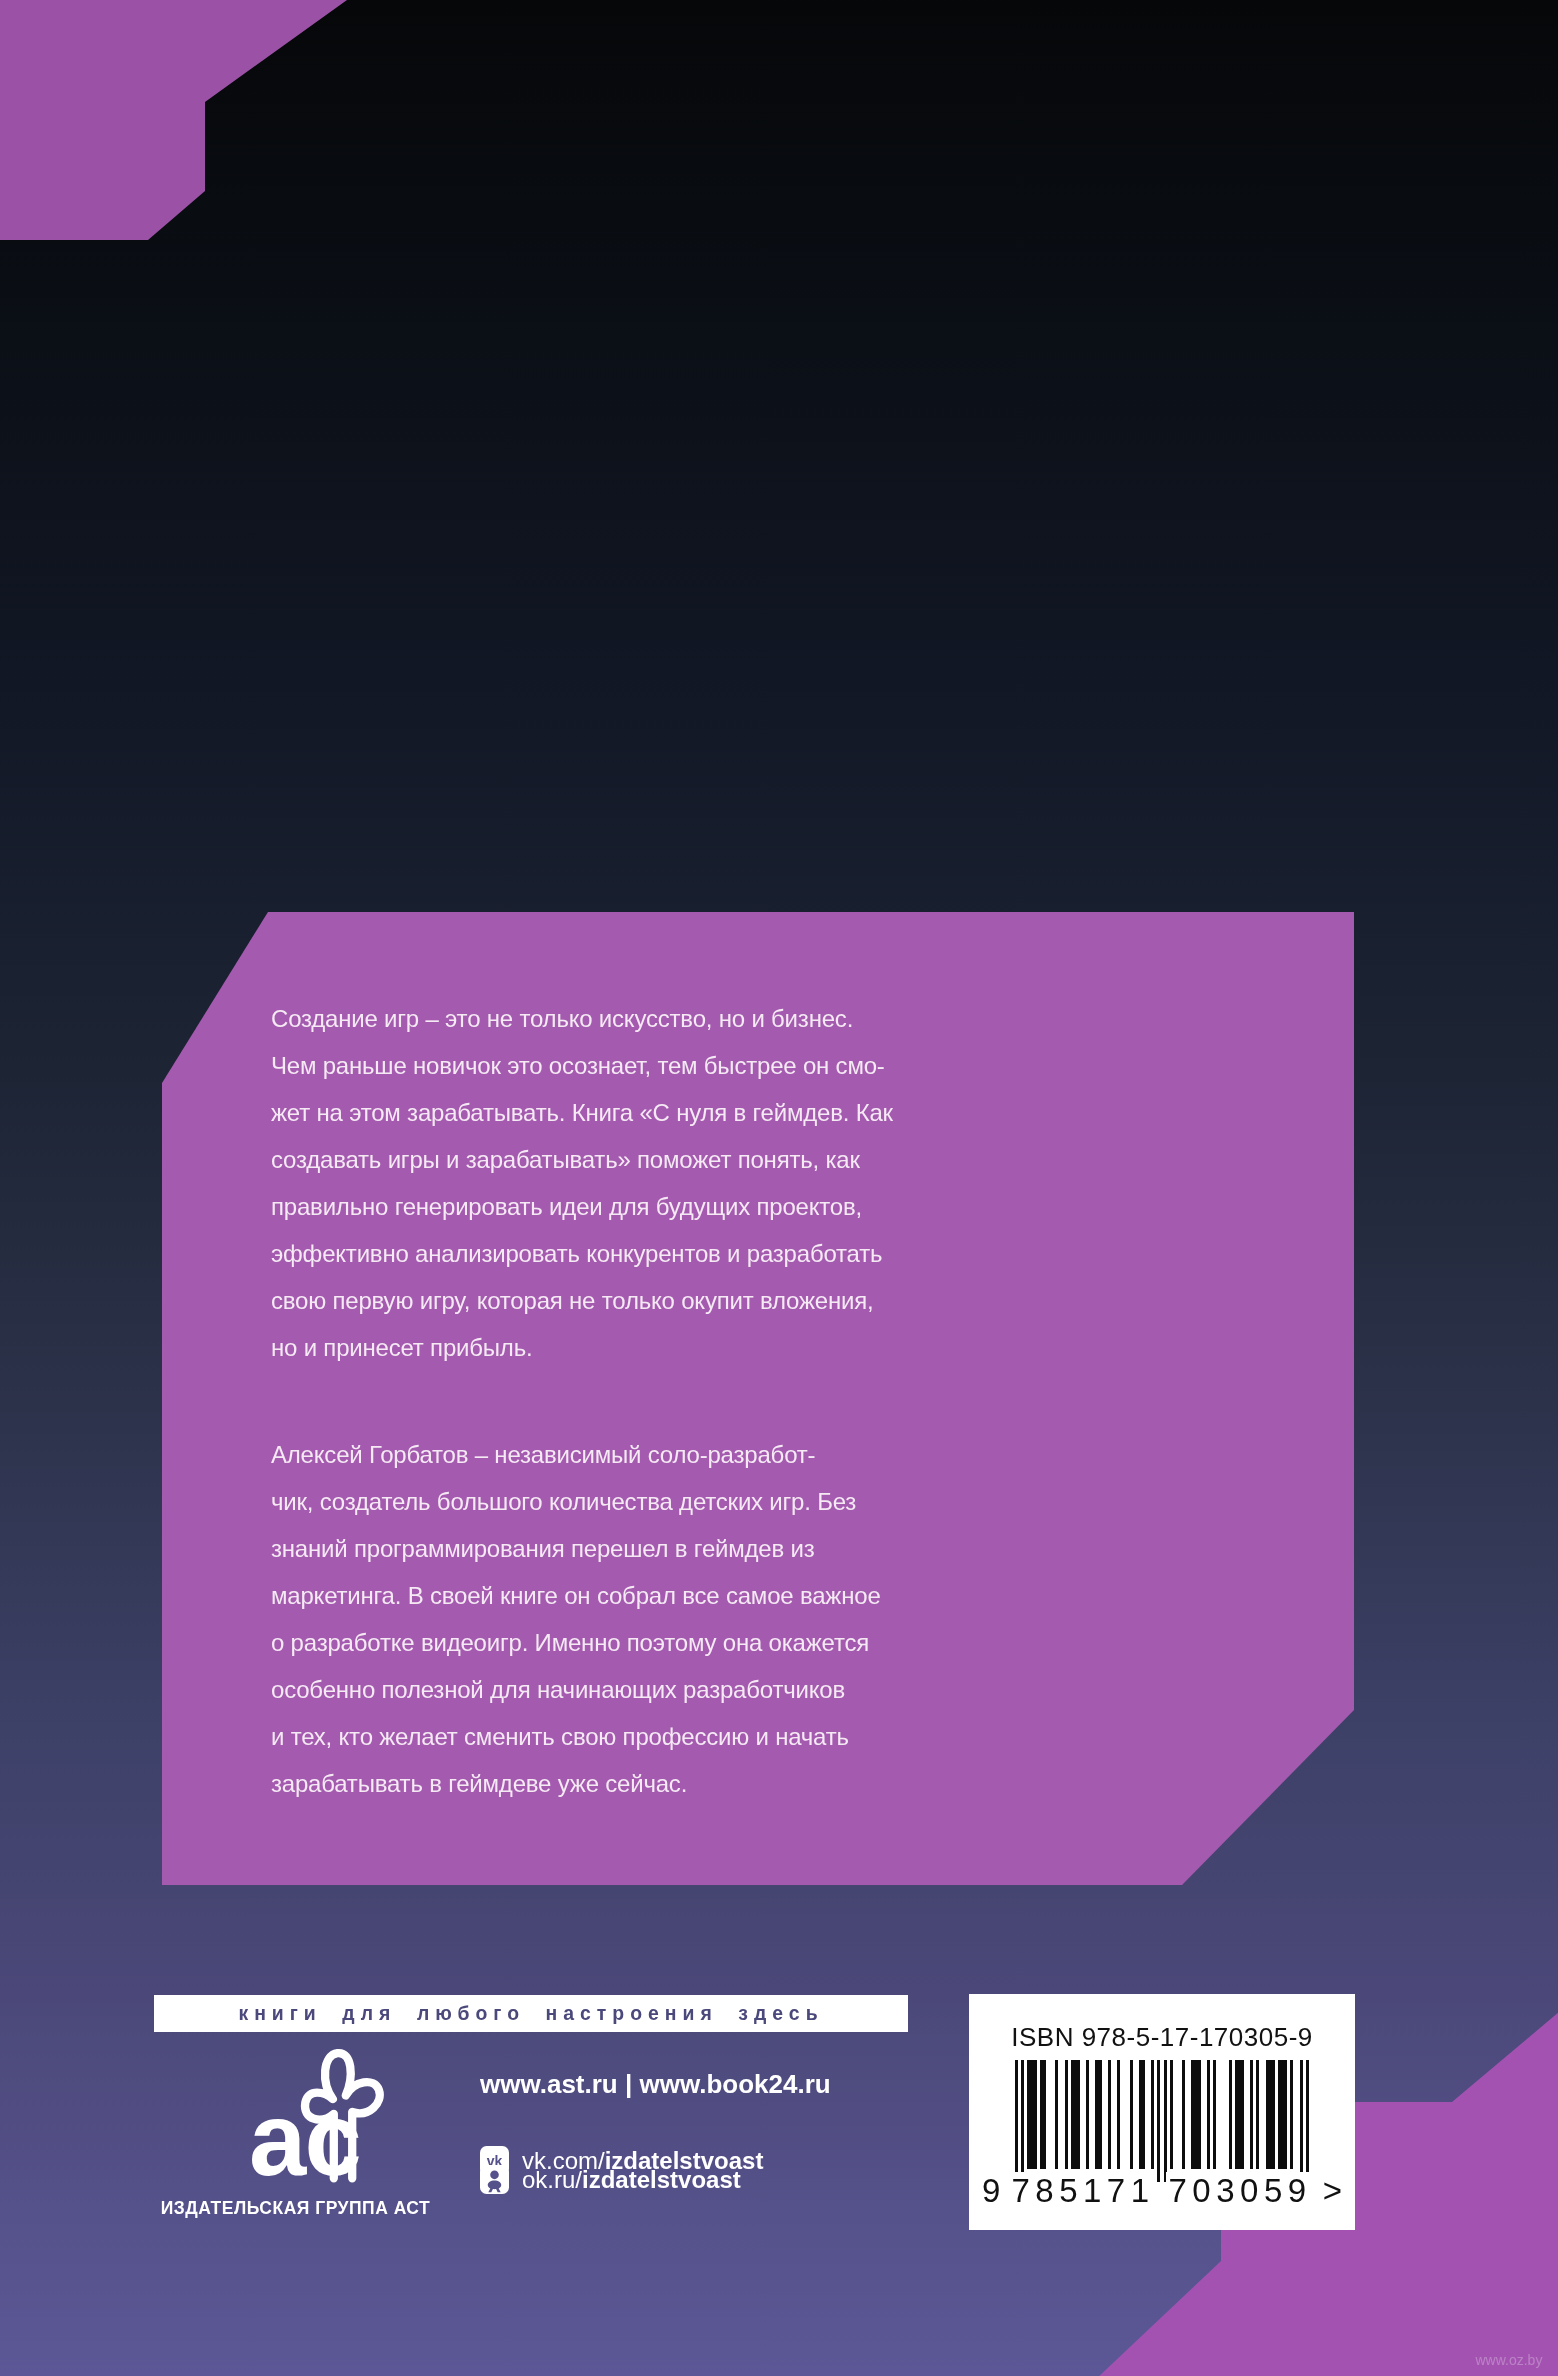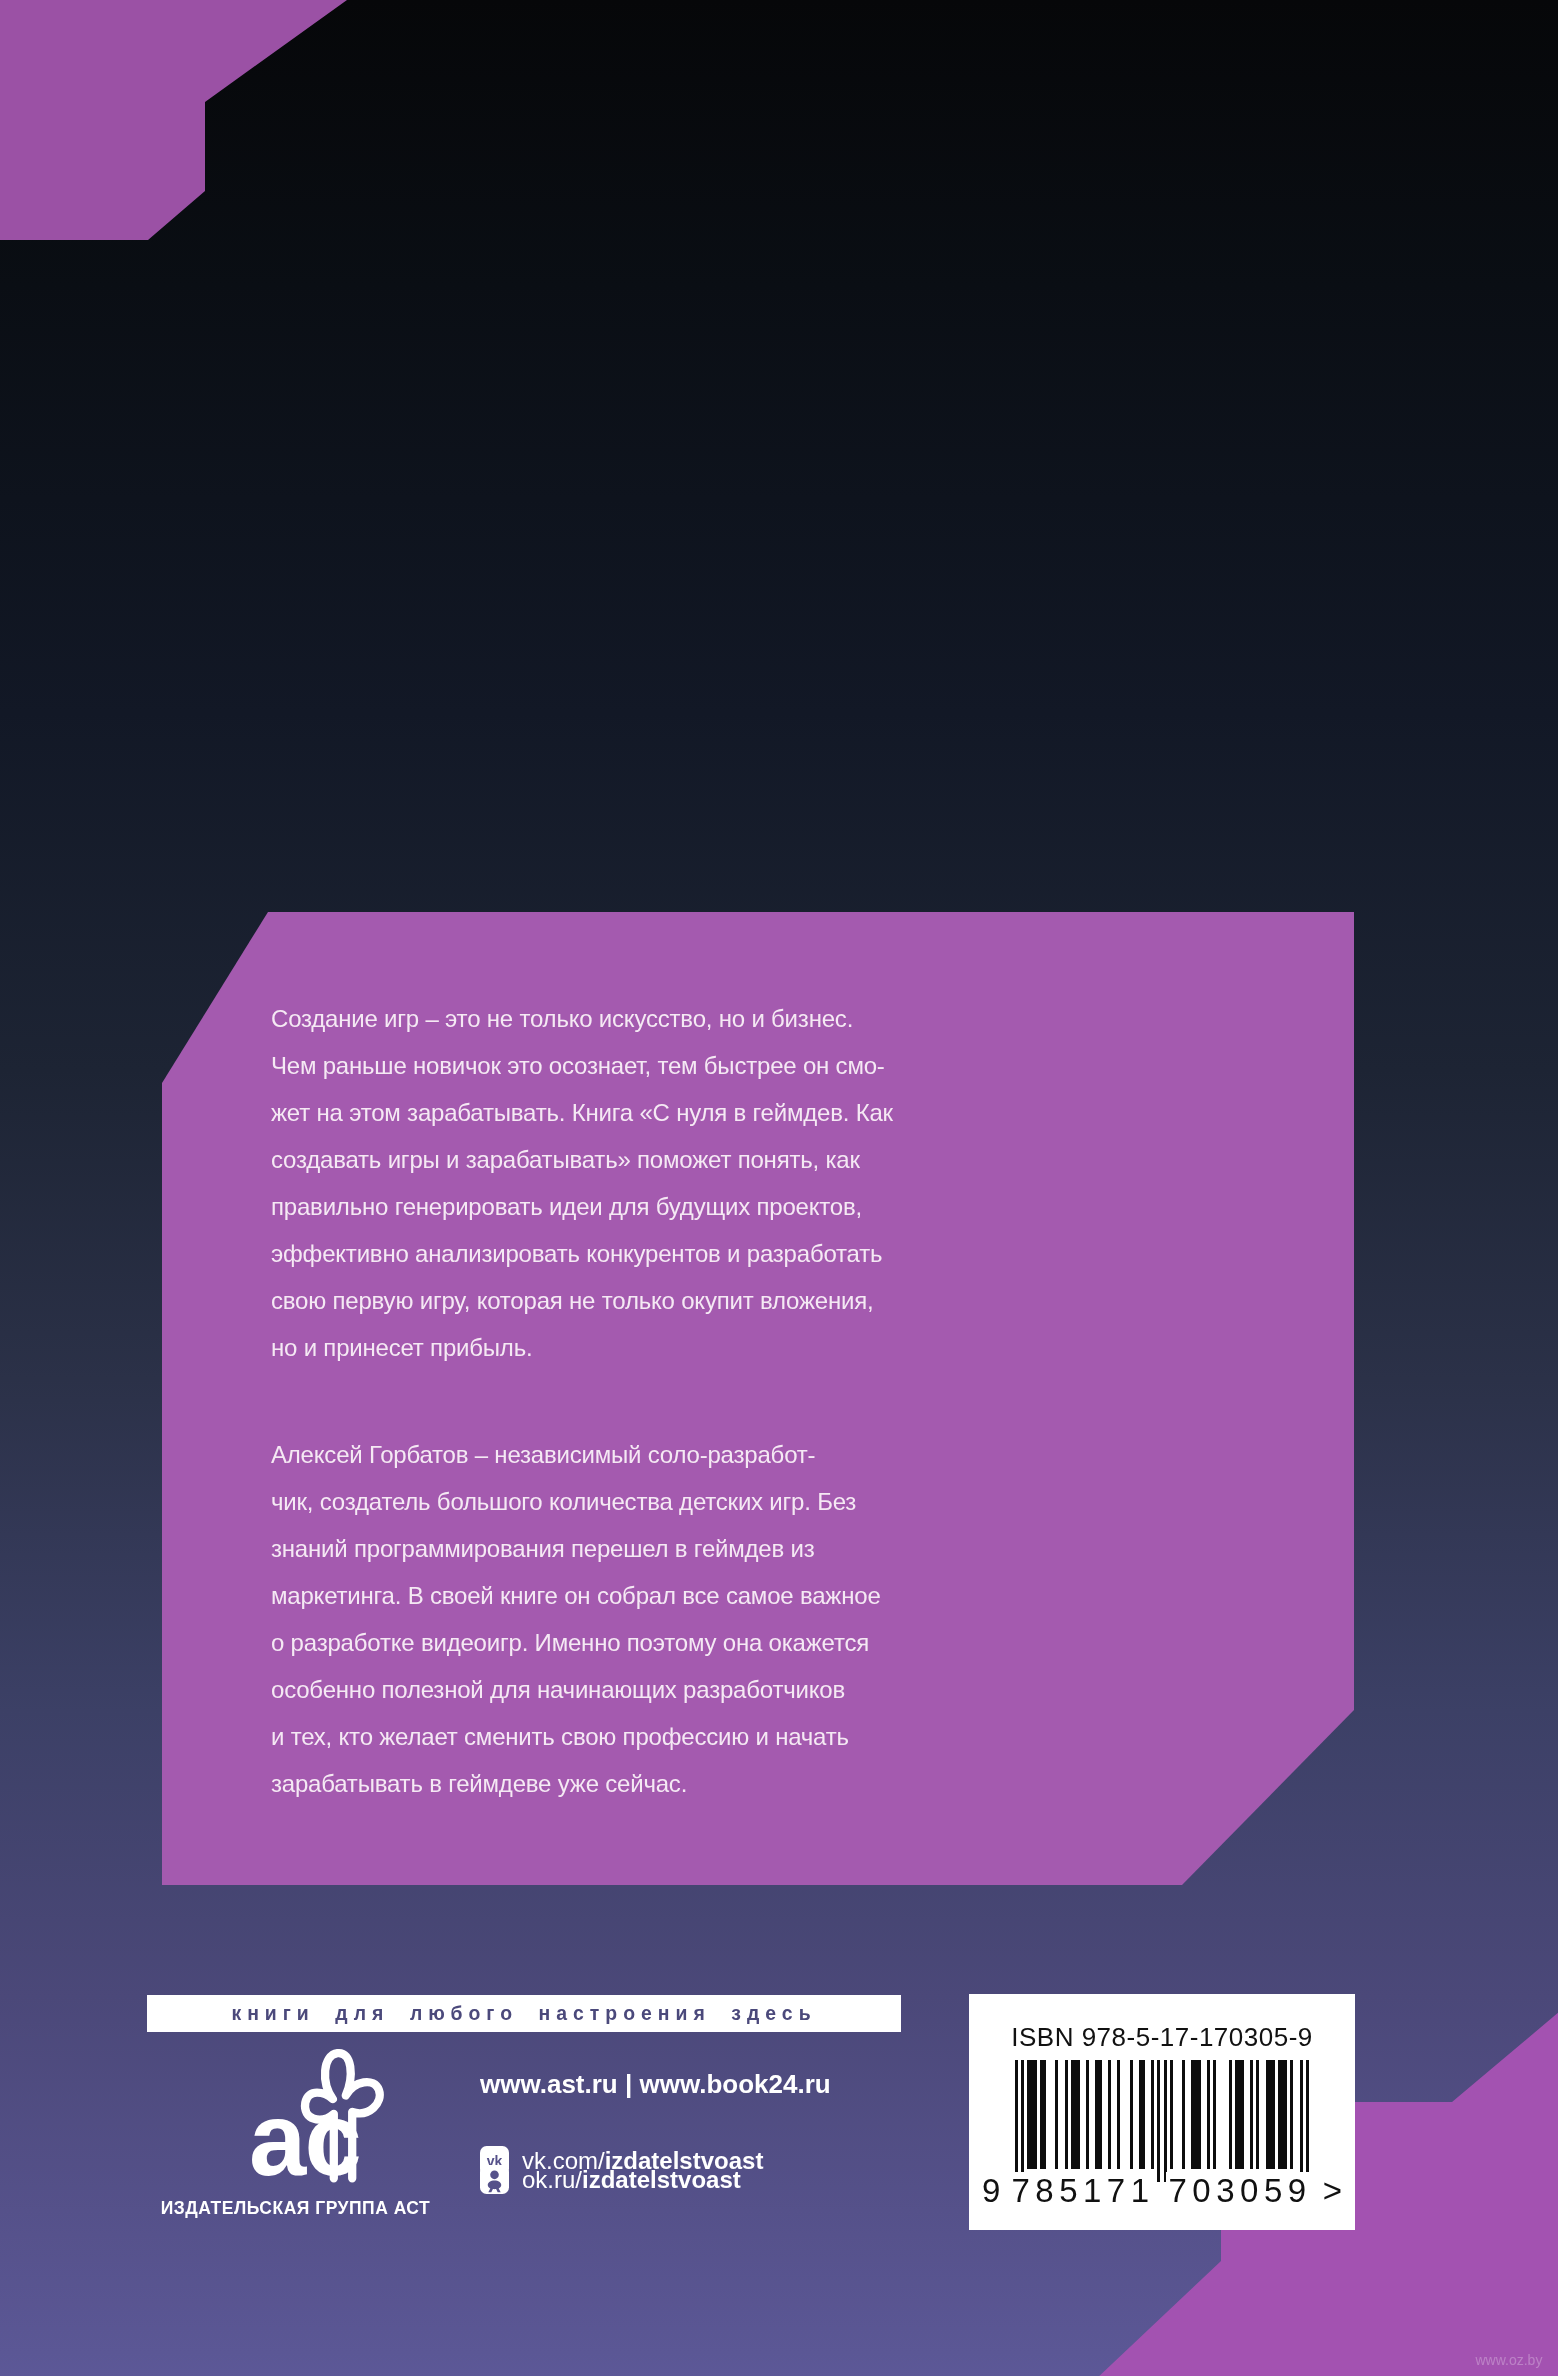--- a/index.html
+++ b/index.html
@@ -31,21 +31,21 @@
     color:#f5e9f4;
   }
   .para{
     margin:0;padding:0 35px 0 109px;font-size:24px;line-height:47px;
     letter-spacing:-0.2px;white-space:pre-line;
   }
   .para-1{padding-top:83px;}
   .para-2{margin-top:60px;}
   
   .banner{
-    position:absolute;left:147px;top:1995px;width:754px;height:37px;background:#ffffff;
+    position:absolute;left:154px;top:1995px;width:754px;height:37px;background:#ffffff;
     display:flex;align-items:center;justify-content:center;
   }
   .banner span{
     color:#4b497b;font-size:19.4px;font-weight:700;letter-spacing:6px;word-spacing:9.2px;
   }
   .logo-letters{
     position:absolute;left:203px;top:2088px;color:#ffffff;font-size:103px;
     font-weight:700;line-height:1;letter-spacing:-1.8px;margin-left:46px;
   }
   .hand{position:absolute;left:297px;top:2038px;}

